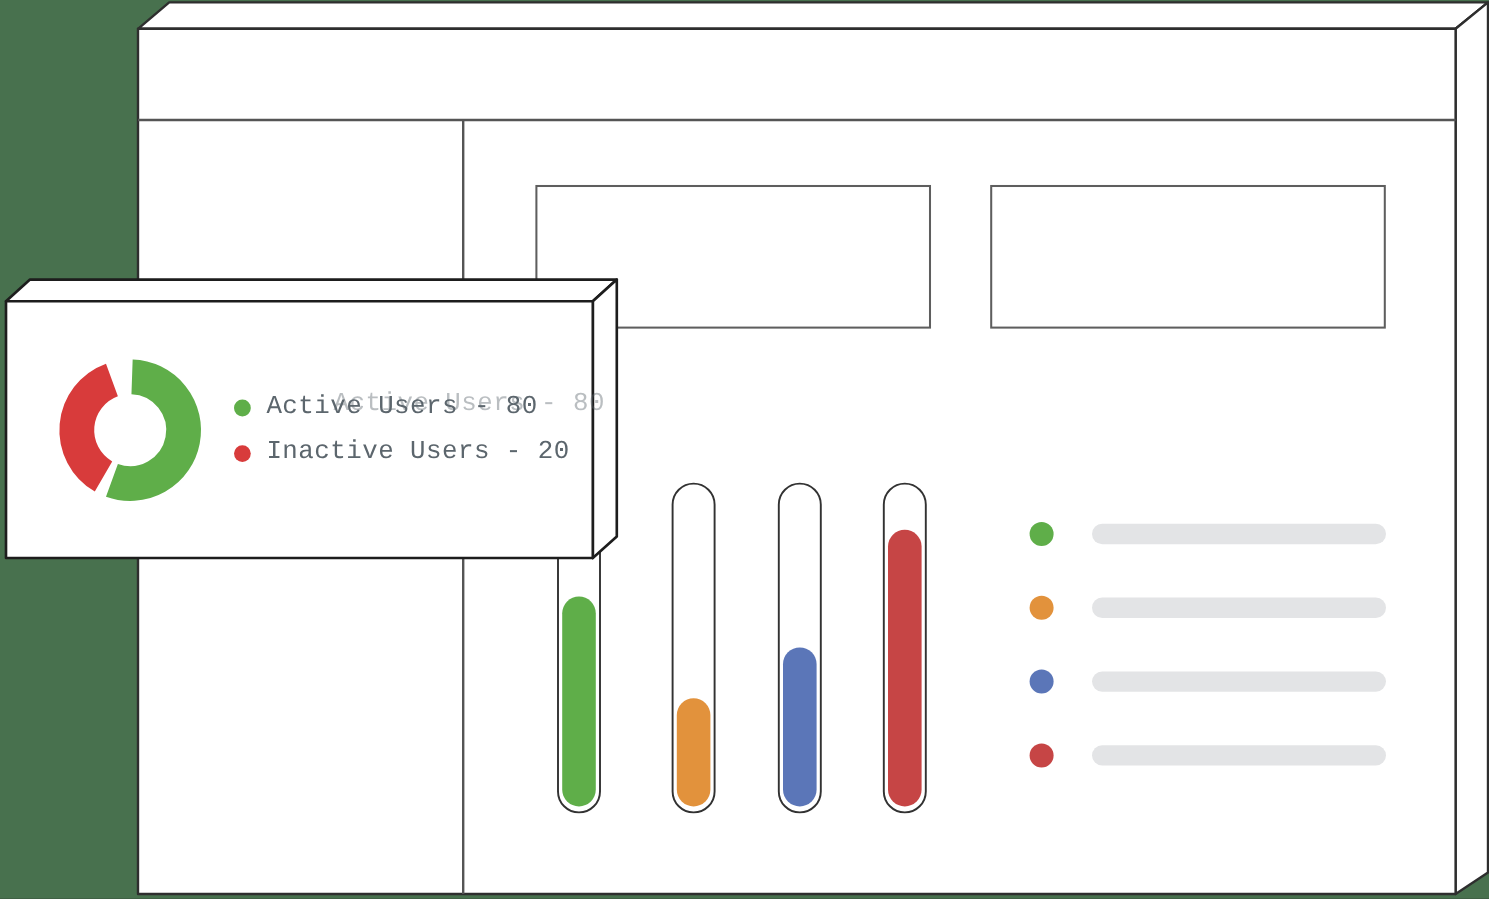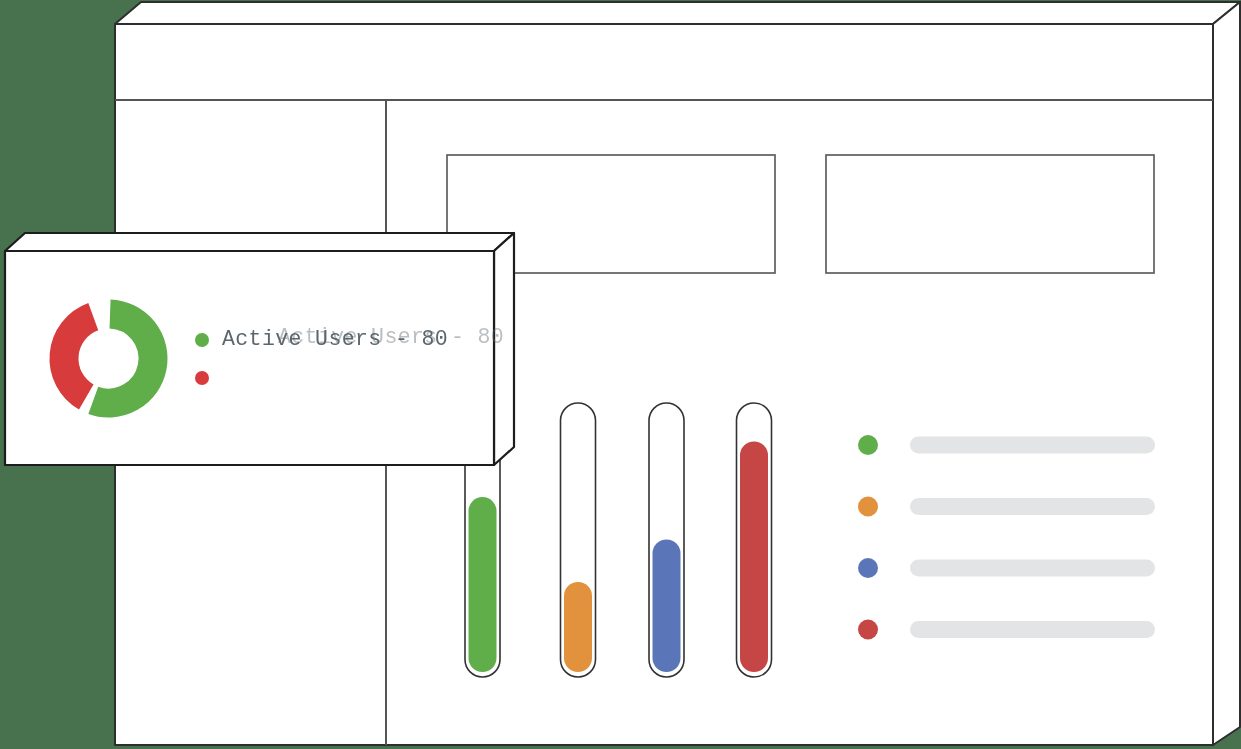--- a/index.html
+++ b/index.html
@@ -81,13 +81,14 @@
       <path stroke-width="29" d="M 110.05 314.03 A 44.5 44.5 0 1 1 93.28 400.32" stroke="#5fae49"></path>
       <path stroke-width="29" d="M 86.25 397.04 A 44.5 44.5 0 0 1 93.28 316.68" stroke="#d83b3b"></path>
     </g>
 
     <circle cx="202" cy="340" r="7" fill="#5fae49"></circle>
     <circle cx="202" cy="378" r="7" fill="#d83b3b"></circle>
   </svg>
 
   <div class="popup-label ghost" id="label-active-ghost">Active Users - 80</div>
   <div class="popup-label" id="label-active">Active Users - 80</div>
+  <div class="popup-label" id="label-inactive">Inactive Users - 20</div>
 </div>
 
 </body></html>

